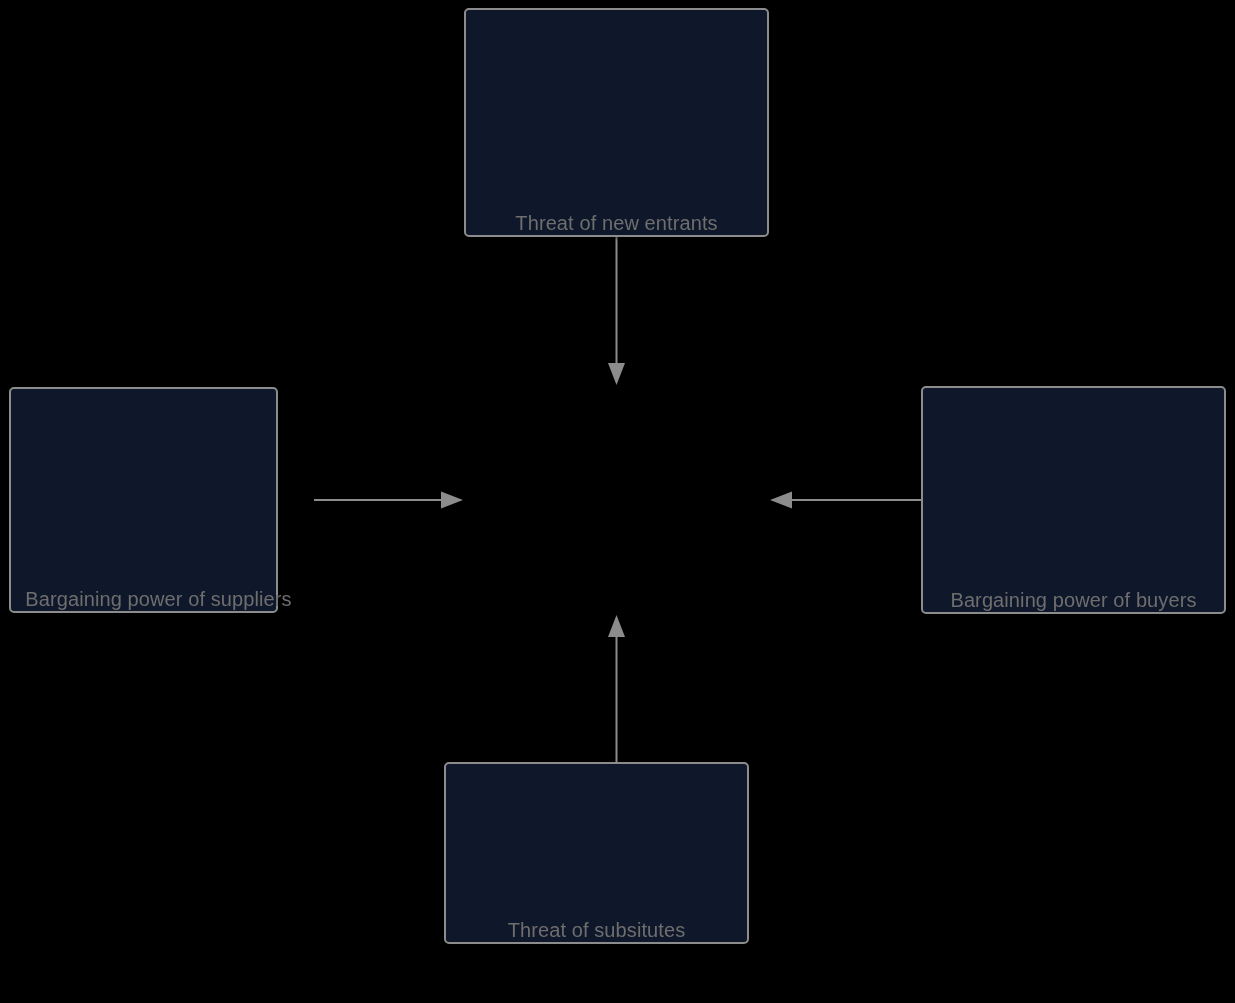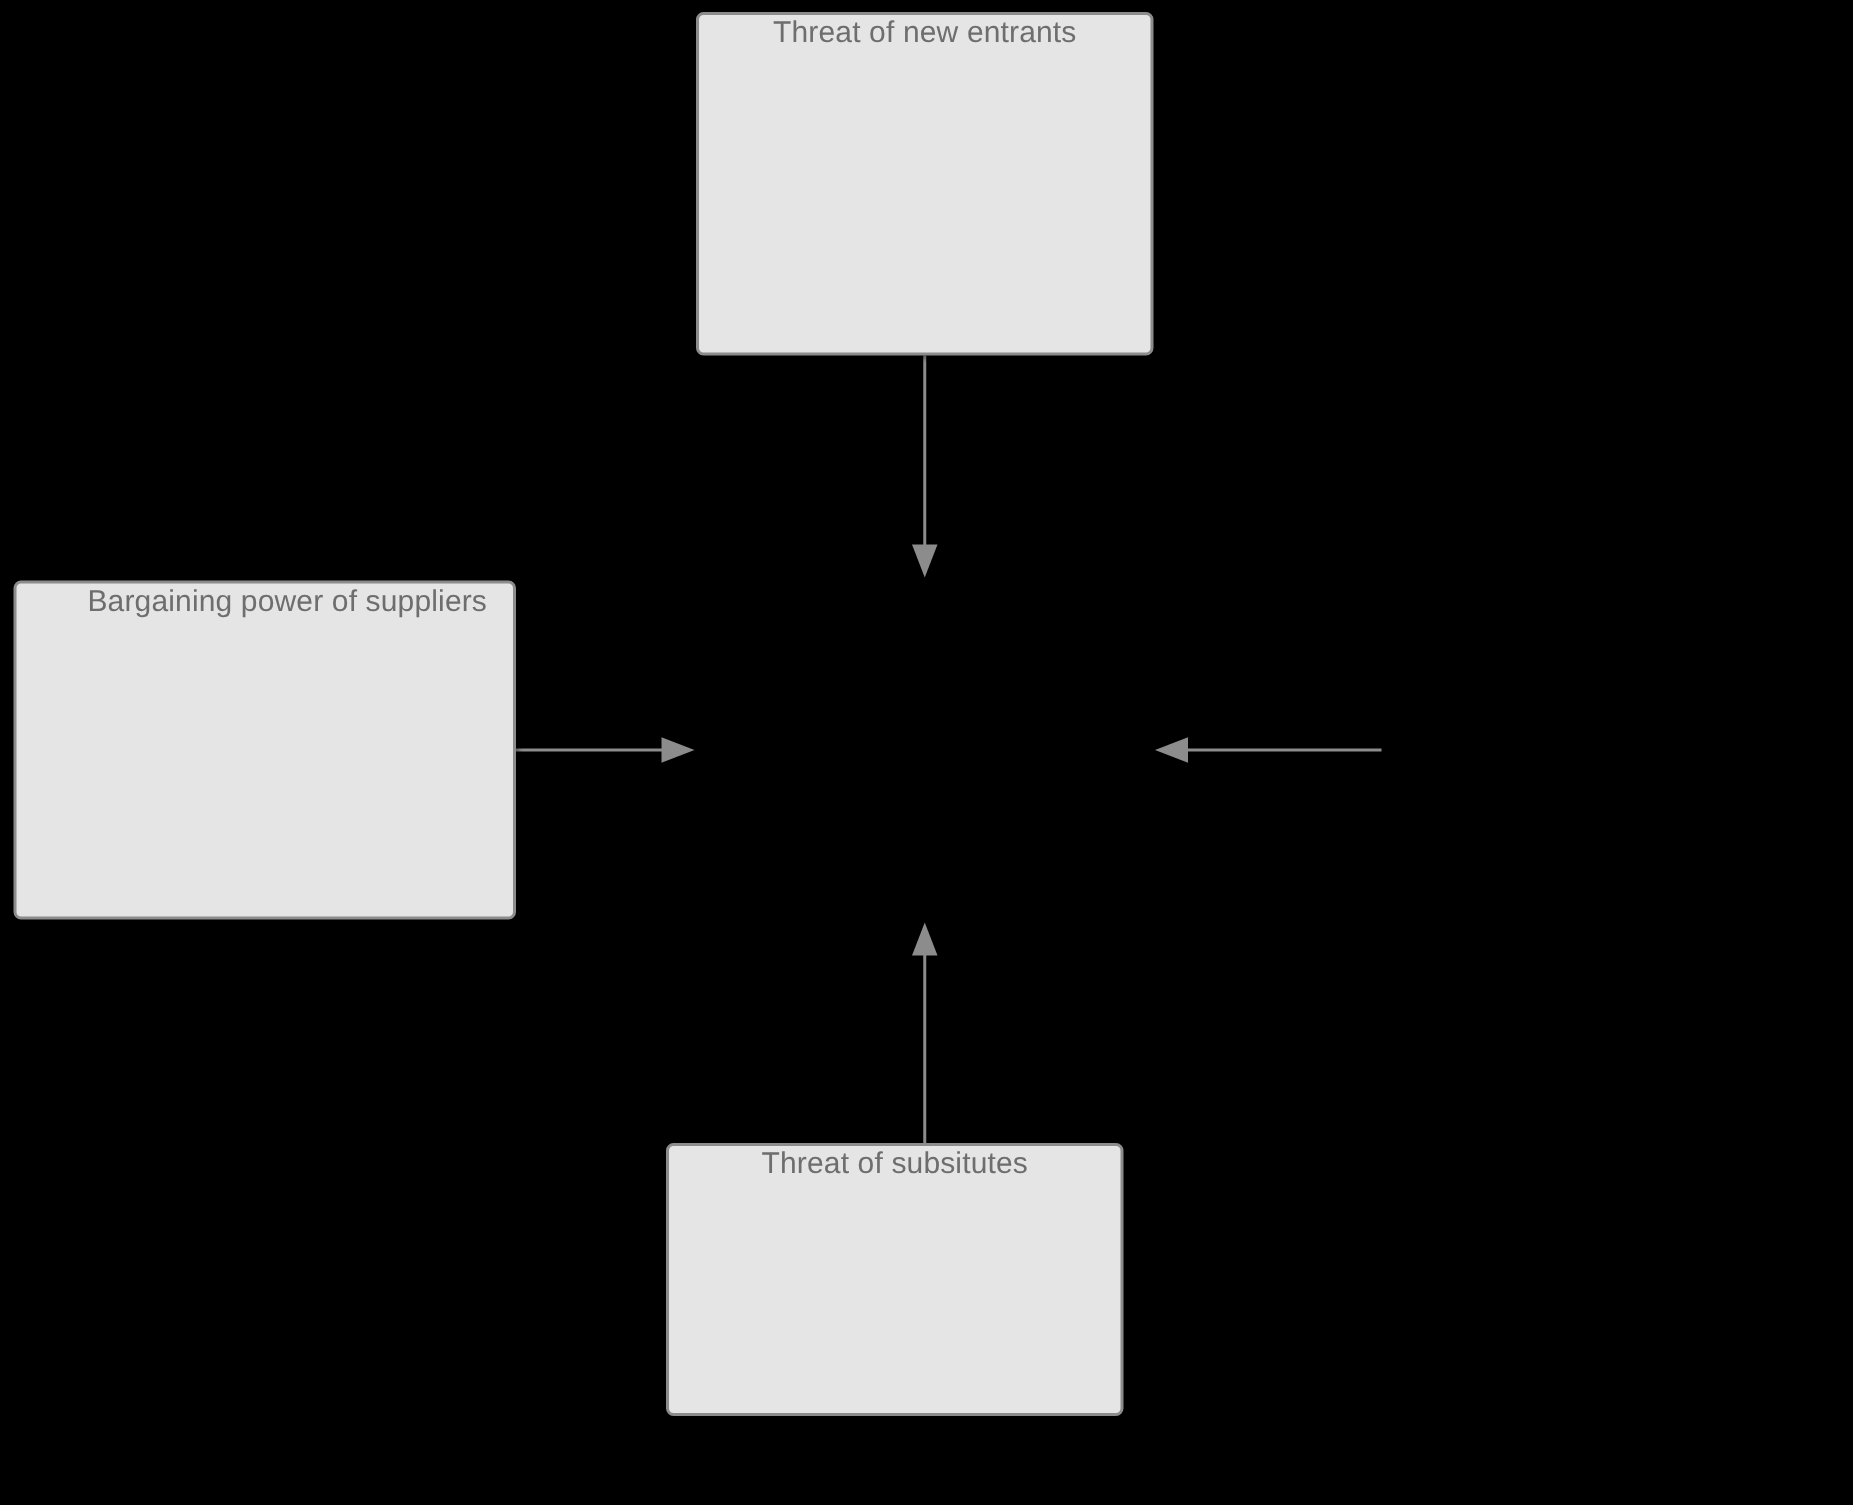--- a/index.html
+++ b/index.html
@@ -21,41 +21,41 @@
     position: absolute;
     left: 0;
     top: 0;
     width: 1235px;
     height: 1003px;
     pointer-events: none;
   }
   .node {
     position: absolute;
     box-sizing: border-box;
-    background: #e5e5e5;
+    background: #0f172a;
     border: 2px solid #8c8c8c;
     border-radius: 5px;
     box-shadow: 2px 2px 3px rgba(0,0,0,0.35);
     display: flex;
-    align-items: flex-start;
+    align-items: flex-end;
     justify-content: center;
   }
   .node-label {
     color: #6e6e6e;
     font-family: "Liberation Sans", sans-serif;
     font-size: 20px;
     line-height: 24px;
     letter-spacing: 0.1px;
     white-space: nowrap;
     text-align: center;
   }
   
   #node-threat-new-entrants { left: 464px; top: 8px;  width: 305px; height: 229px; }
   #node-industry-rivalry    { left: 464px; top: 386px; width: 305px; height: 228px; }
-  #node-power-suppliers     { left: 9px;   top: 387px; width: 335px; height: 226px; padding-left: 30px; }
+  #node-power-suppliers     { left: 9px;   top: 387px; width: 269px; height: 226px; padding-left: 30px; }
   #node-power-buyers        { left: 921px; top: 386px; width: 305px; height: 228px; }
   #node-threat-substitutes  { left: 444px; top: 762px; width: 305px; height: 182px; }
 
   
   #node-power-suppliers .node-label { overflow: visible; }
 </style>
 </head>
 <body>
 
 <div id="canvas">
@@ -85,18 +85,21 @@
 
   <div class="node" id="node-threat-new-entrants">
     <span class="node-label">Threat of new entrants</span>
   </div>
 
   <div class="node" id="node-power-suppliers">
     <span class="node-label">Bargaining power of suppliers</span>
   </div>
 
 
+  <div class="node" id="node-power-buyers">
+    <span class="node-label">Bargaining power of buyers</span>
+  </div>
 
   <div class="node" id="node-threat-substitutes">
     <span class="node-label">Threat of subsitutes</span>
   </div>
 
 </div>
 
 </body></html>

